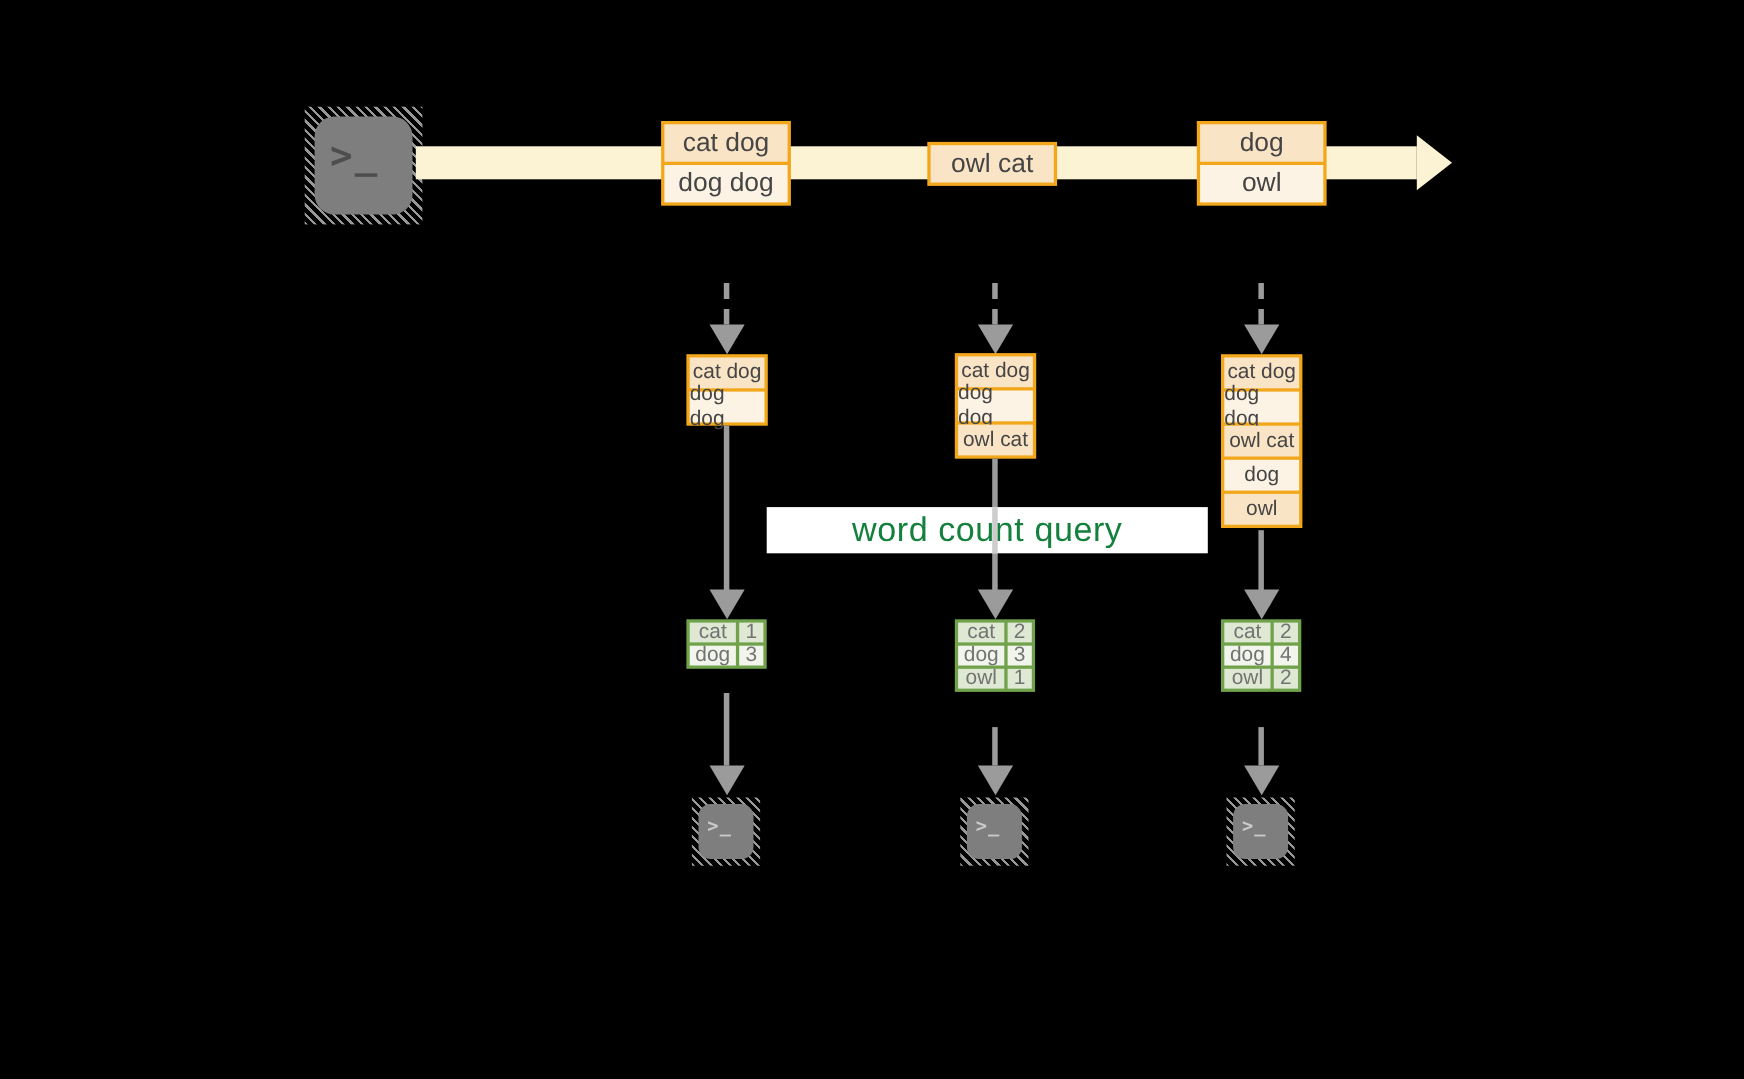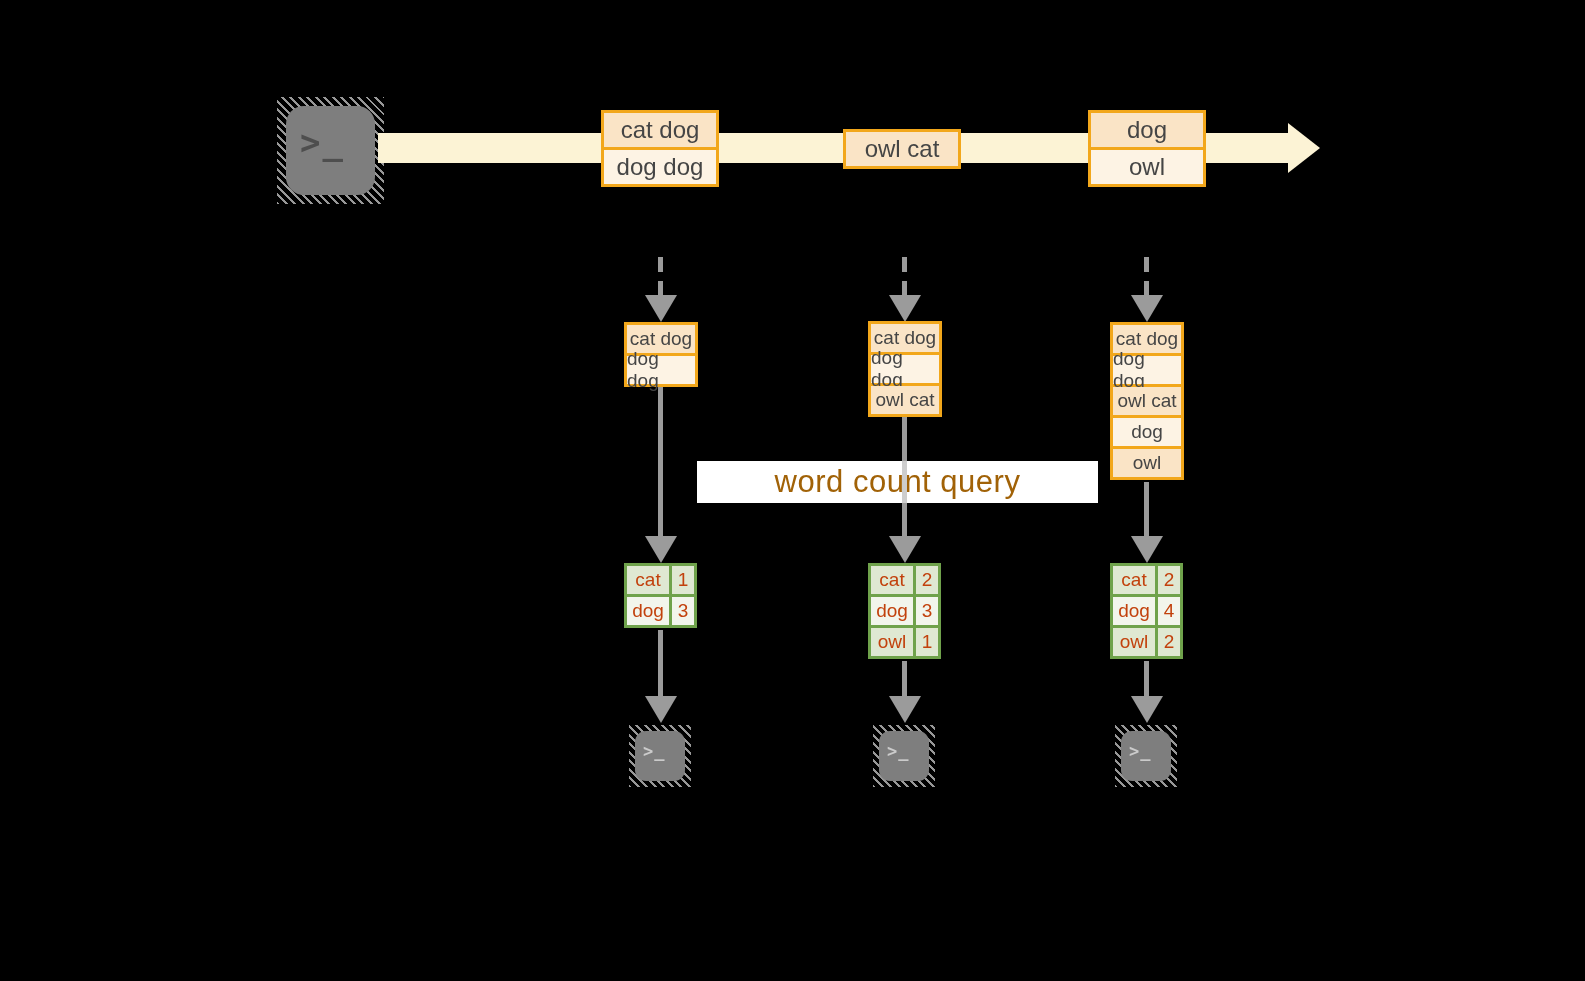--- a/index.html
+++ b/index.html
@@ -34,35 +34,35 @@
   .obox .row:nth-child(even) { background:#FDF3E4; }
   .event-box { width:112px; }
   .event-box .row { height:34px; font-size:24px; }
   .stack-box { width:68px; }
   .stack-box .row { height:28px; font-size:19px; }
 
   
   .count-table { position:absolute; background:#6FA24B; padding:3px; display:grid;
     grid-template-columns:42px 22px; gap:3px; }
   .count-table .cell { background:#F2F5EC; display:flex; align-items:center; justify-content:center;
-    height:28px; font-size:19px; color:#c2410c; }
+    height:18px; font-size:19px; color:#737373; }
   .count-table .cell:nth-child(4n+1), .count-table .cell:nth-child(4n+2) { background:#DFE8D2; }
 
   
   .vline { position:absolute; width:5px; background:#9B9B9B; }
   .vdash { position:absolute; width:5px;
     background:repeating-linear-gradient(to bottom,#9B9B9B 0 15px,rgba(0,0,0,0) 15px 24px); }
   .head-down { position:absolute; width:0; height:0;
     border-left:16px solid rgba(0,0,0,0); border-right:16px solid rgba(0,0,0,0);
     border-top:27px solid #9B9B9B; }
 
   
   .banner { position:absolute; left:697px; top:461px; width:401px; height:42px; background:#FFFFFF;
     display:flex; align-items:center; justify-content:center; }
-  .banner-label { font-size:31px; font-weight:300; color:#a16207; letter-spacing:.5px;
+  .banner-label { font-size:31px; font-weight:300; color:#15803d; letter-spacing:.5px;
     font-family:"Liberation Sans","DejaVu Sans",sans-serif; }
   .banner-cross { position:absolute; left:902px; top:461px; width:5px; height:42px; background:#CDCDCD; }
 </style>
 </head>
 <body>
 
 <div class="canvas">
 
   <div class="term src-term">
     <div class="term-inner">

